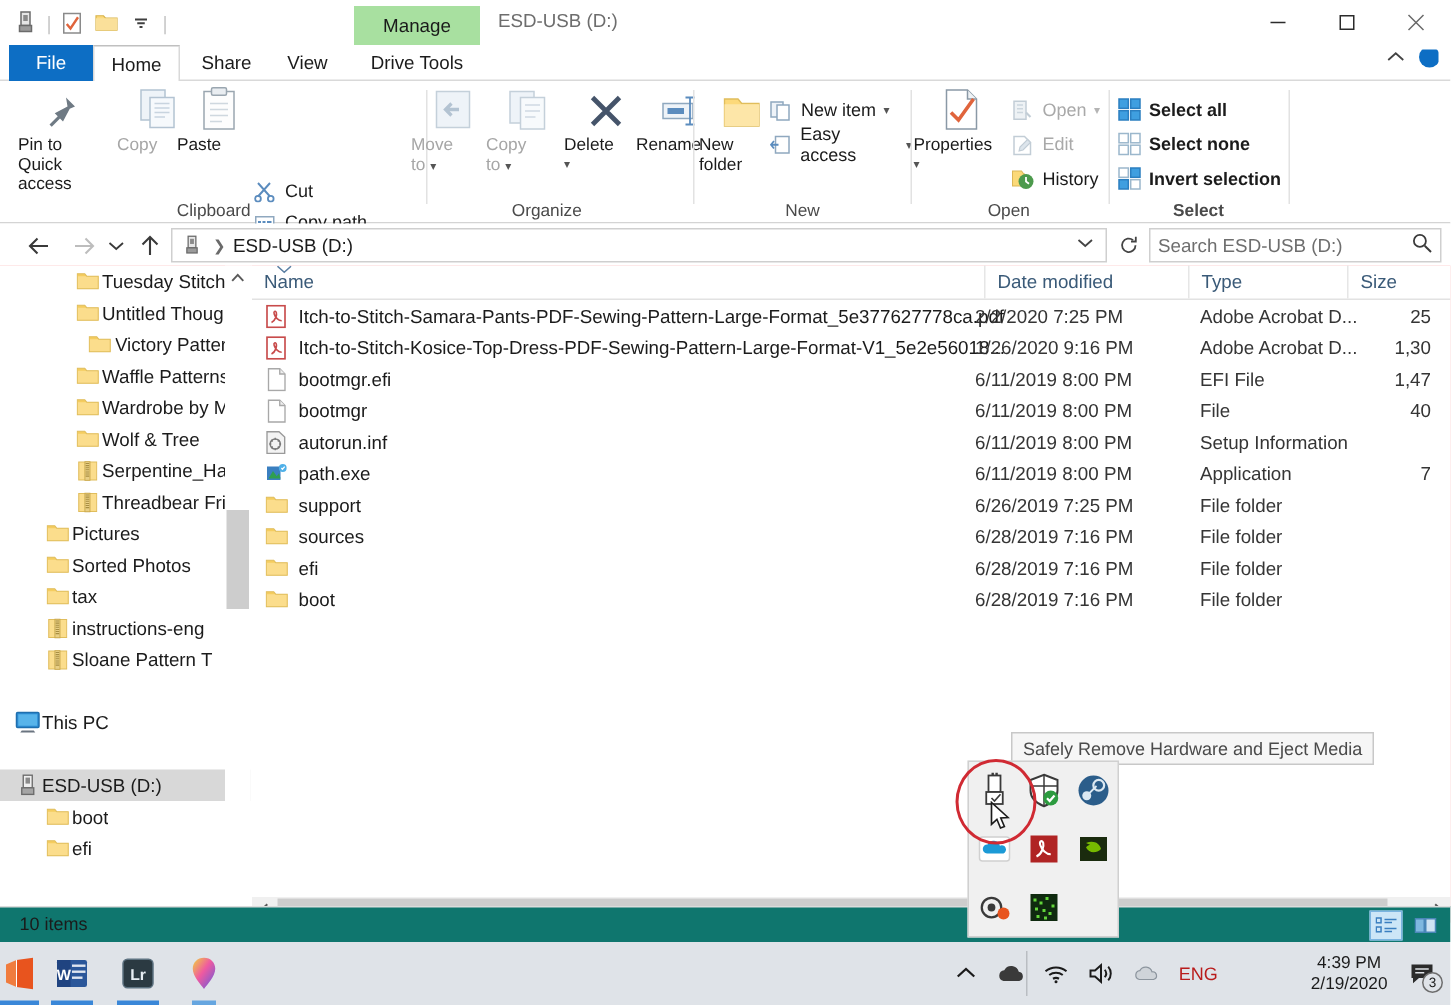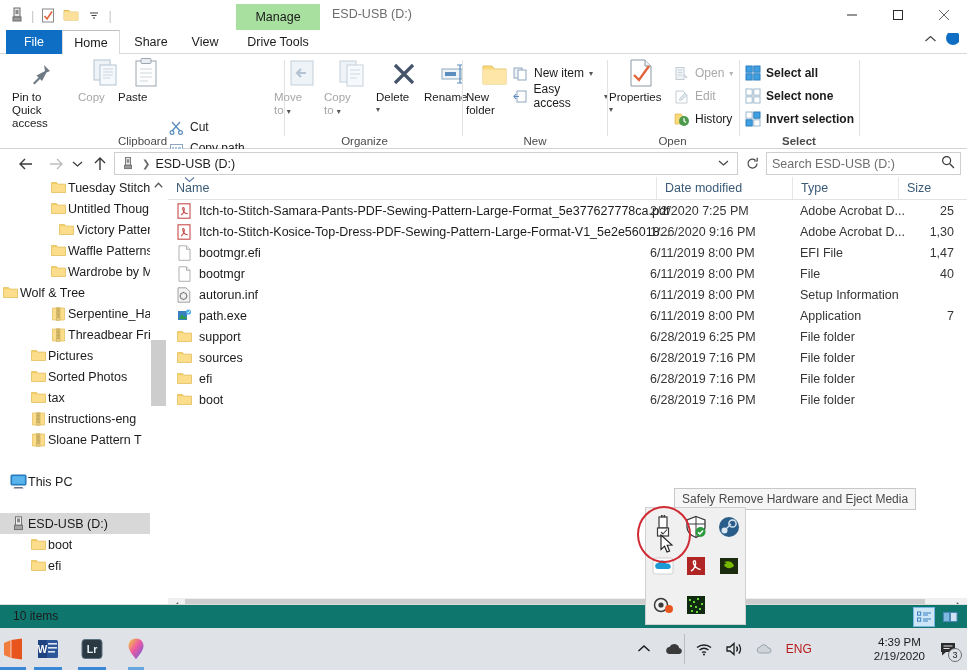--- a/index.html
+++ b/index.html
@@ -539,21 +539,21 @@
             <div class="tree-item" style="padding-left: 48px;">
               <span class="tree-ico">
                 <svg width="15" height="13" viewBox="0 0 15 13">
                   <path d="M0.5 1.5h5l1.3 1.6H14.5v8.4H0.5z" fill="#f5cd5f"></path>
                   <path d="M0.5 3.1h14v8.4H0.5z" fill="#fbdd8c"></path>
                   <path d="M0.5 1.5h5l1.3 1.6H14.5v8.4H0.5z" fill="none" stroke="#e0bd5c" stroke-width="0.7"></path>
                 </svg>
               </span>
               <span class="tree-lbl">Wardrobe by M</span>
             </div>
-            <div class="tree-item" style=" align-items: center;">
+            <div class="tree-item" style="padding-left: 48px; align-items: center;">
               <span class="tree-ico">
                 <svg width="15" height="13" viewBox="0 0 15 13">
                   <path d="M0.5 1.5h5l1.3 1.6H14.5v8.4H0.5z" fill="#f5cd5f"></path>
                   <path d="M0.5 3.1h14v8.4H0.5z" fill="#fbdd8c"></path>
                   <path d="M0.5 1.5h5l1.3 1.6H14.5v8.4H0.5z" fill="none" stroke="#e0bd5c" stroke-width="0.7"></path>
                 </svg>
               </span>
               <span class="tree-lbl">Wolf &amp; Tree</span>
             </div>
             <div class="tree-item" style="padding-left: 48px;">
@@ -795,21 +795,21 @@
               <div class="c-name">
                 <span class="fico">
                   <svg width="15" height="13" viewBox="0 0 15 13">
                     <path d="M0.5 1.5h5l1.3 1.6H14.5v8.4H0.5z" fill="#f5cd5f"></path>
                     <path d="M0.5 3.1h14v8.4H0.5z" fill="#fbdd8c"></path>
                     <path d="M0.5 1.5h5l1.3 1.6H14.5v8.4H0.5z" fill="none" stroke="#e0bd5c" stroke-width="0.7"></path>
                   </svg>
                 </span>
                 <span>support</span>
               </div>
-              <div class="c-date">6/28/2019 6:25 PM</div>
+              <div class="c-date">6/26/2019 7:25 PM</div>
               <div class="c-type">File folder</div>
               <div class="c-size"></div>
             </div>
             <div class="row">
               <div class="c-name">
                 <span class="fico">
                   <svg width="15" height="13" viewBox="0 0 15 13">
                     <path d="M0.5 1.5h5l1.3 1.6H14.5v8.4H0.5z" fill="#f5cd5f"></path>
                     <path d="M0.5 3.1h14v8.4H0.5z" fill="#fbdd8c"></path>
                     <path d="M0.5 1.5h5l1.3 1.6H14.5v8.4H0.5z" fill="none" stroke="#e0bd5c" stroke-width="0.7"></path>

